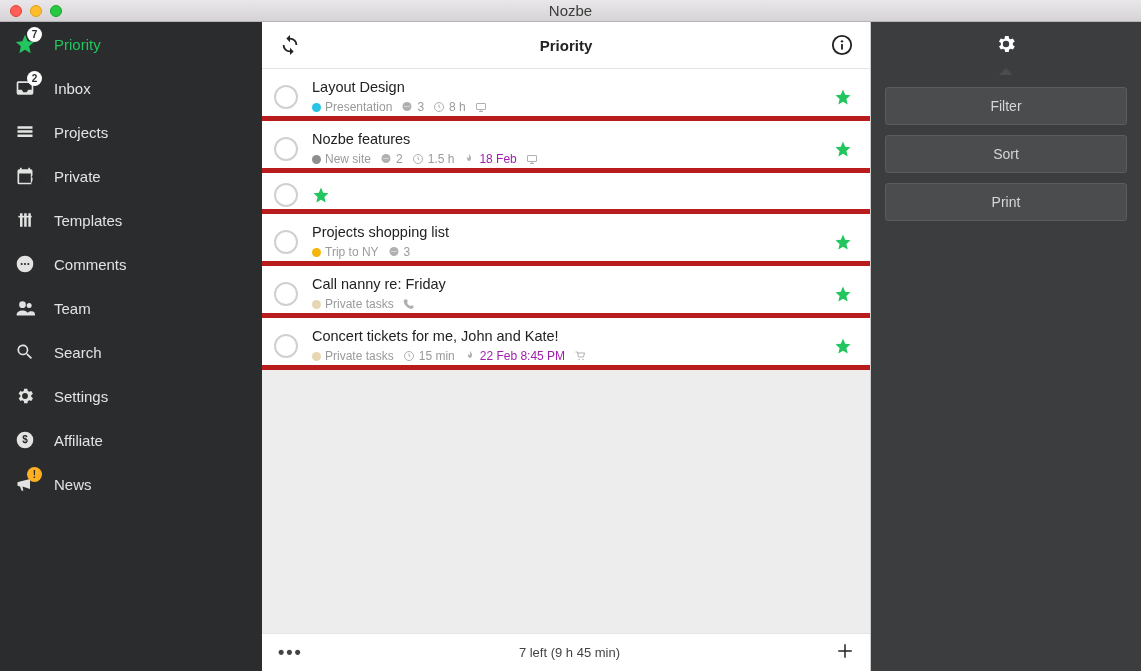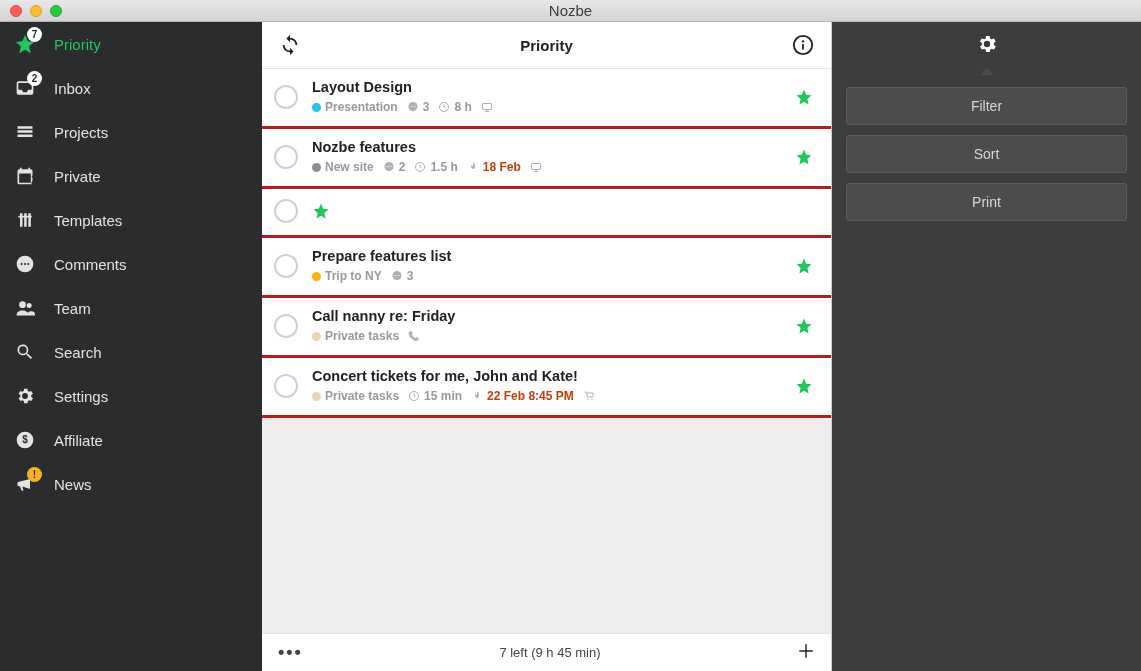--- a/index.html
+++ b/index.html
@@ -11,48 +11,48 @@
   .tl { width: 12px; height: 12px; border-radius: 50%; }
   .tl.red { background: #ff5f57; border: 0.5px solid #e24238; }
   .tl.yellow { background: #ffbd2e; border: 0.5px solid #e1a117; }
   .tl.green { background: #28c940; border: 0.5px solid #17a82c; }
   .titlebar-title { position: absolute; left: 0; right: 0; text-align: center; font-size: 15px; color: #3c3c3c; pointer-events: none; }
   
   
   .app { display: flex; height: 649px; }
   .sidebar { width: 262px; background: #2a2c2d; color: #e6e6e6; flex-shrink: 0; }
   .main { flex: 1; background: #fff; display: flex; flex-direction: column; border-right: 1px solid #ccc; }
-  .right { width: 309px; background: #3b3d3e; flex-shrink: 0; }
+  .right { width: 270px; background: #3b3d3e; flex-shrink: 0; }
   
   
   .nav-item { display: flex; align-items: center; height: 44px; padding-left: 14px; gap: 18px; cursor: pointer; font-size: 15px; color: #e3e3e3; position: relative; }
   .nav-item.active { color: #22c55e; }
   .nav-item.active .nav-icon svg { fill: #22c55e; }
   .nav-icon { width: 22px; height: 22px; display: flex; align-items: center; justify-content: center; position: relative; }
   .nav-icon svg { fill: #e3e3e3; }
   .badge { position: absolute; top: -6px; right: -6px; background: #fff; color: #2a2c2d; border-radius: 8px; min-width: 15px; height: 15px; font-size: 10px; font-weight: 600; display: flex; align-items: center; justify-content: center; padding: 0 3px; }
   .badge.orange { background: #ffb020; color: #2a2c2d; }
   .cal-num { position: absolute; font-size: 12px; font-weight: 700; color: #2a2c2d; top: 8px; left: 17px; right: 0; text-align: center; }
   
   
   .main-header { height: 47px; background: #fff; border-bottom: 1px solid #e5e5e5; display: flex; align-items: center; justify-content: space-between; padding: 0 16px; }
   .main-title { font-size: 15px; font-weight: 600; color: #222; }
   .hdr-btn { width: 24px; height: 24px; display: flex; align-items: center; justify-content: center; cursor: pointer; }
   .hdr-btn svg { fill: #222; }
   
   
   .tasks { flex: 1; overflow-y: auto; background: #ededed; }
-  .task { background: #fff; border-bottom: 3px solid #b91c1c; display: flex; align-items: center; padding: 10px 18px 12px 12px; gap: 14px; cursor: pointer; font-weight: bold; }
+  .task { background: #fff; border-bottom: 5px solid #b91c1c; display: flex; align-items: center; padding: 10px 18px 2px 12px; gap: 14px; cursor: pointer; }
   .task-check { width: 24px; height: 24px; border: 2px solid #d0d0d0; border-radius: 50%; flex-shrink: 0; }
   .task-body { flex: 1; min-width: 0; }
   .task-title { font-size: 14.5px; color: #222; margin-bottom: 5px; }
   .task-meta { display: flex; align-items: center; gap: 9px; font-size: 12px; color: #9a9a9a; }
   .meta-item { display: flex; align-items: center; gap: 4px; }
   .proj-dot { width: 9px; height: 9px; border-radius: 50%; }
-  .meta-red { color: #c2410c; }
+  .meta-red { color: #a21caf; }
   .meta-red svg { fill: #ff4a3d; }
   .meta-icon { width: 12px; height: 12px; display: flex; align-items: center; justify-content: center; }
   .meta-icon svg { fill: #b0b0b0; width: 12px; height: 12px; }
   .star { width: 18px; height: 18px; cursor: pointer; }
   .star svg { fill: #22c55e; }
   
   
   .main-footer { height: 38px; border-top: 1px solid #e5e5e5; background: #fff; display: flex; align-items: center; justify-content: space-between; padding: 0 16px; font-size: 13px; color: #444; }
   .footer-more { cursor: pointer; font-size: 18px; letter-spacing: 2px; font-weight: 700; }
   .footer-add { cursor: pointer; }
@@ -296,21 +296,21 @@
         </div>
         <div class="task">
     <div class="task-check"></div>
     <div class="star"><svg viewBox="0 0 24 24" width="18" height="18">
               <path d="M12 2l2.9 6.9L22 9.7l-5.5 4.8L18.2 22 12 18.3 5.8 22l1.7-7.5L2 9.7l7.1-.8z"></path>
             </svg></div>
         </div>
         <div class="task">
     <div class="task-check"></div>
     <div class="task-body">
-      <div class="task-title">Prepare features list</div>
+      <div class="task-title">Projects shopping list</div>
       <div class="task-meta">
               <span class="meta-item">
                 <span class="proj-dot" style="background:#f5b50a"></span>
                 <span>Trip to NY</span>
               </span>
               <span class="meta-item">
                 <span class="meta-icon">
                   <svg viewBox="0 0 24 24">
                     <circle cx="12" cy="11" r="9"></circle>
                     <circle cx="8" cy="11" r="1.2" fill="#fff"></circle>

